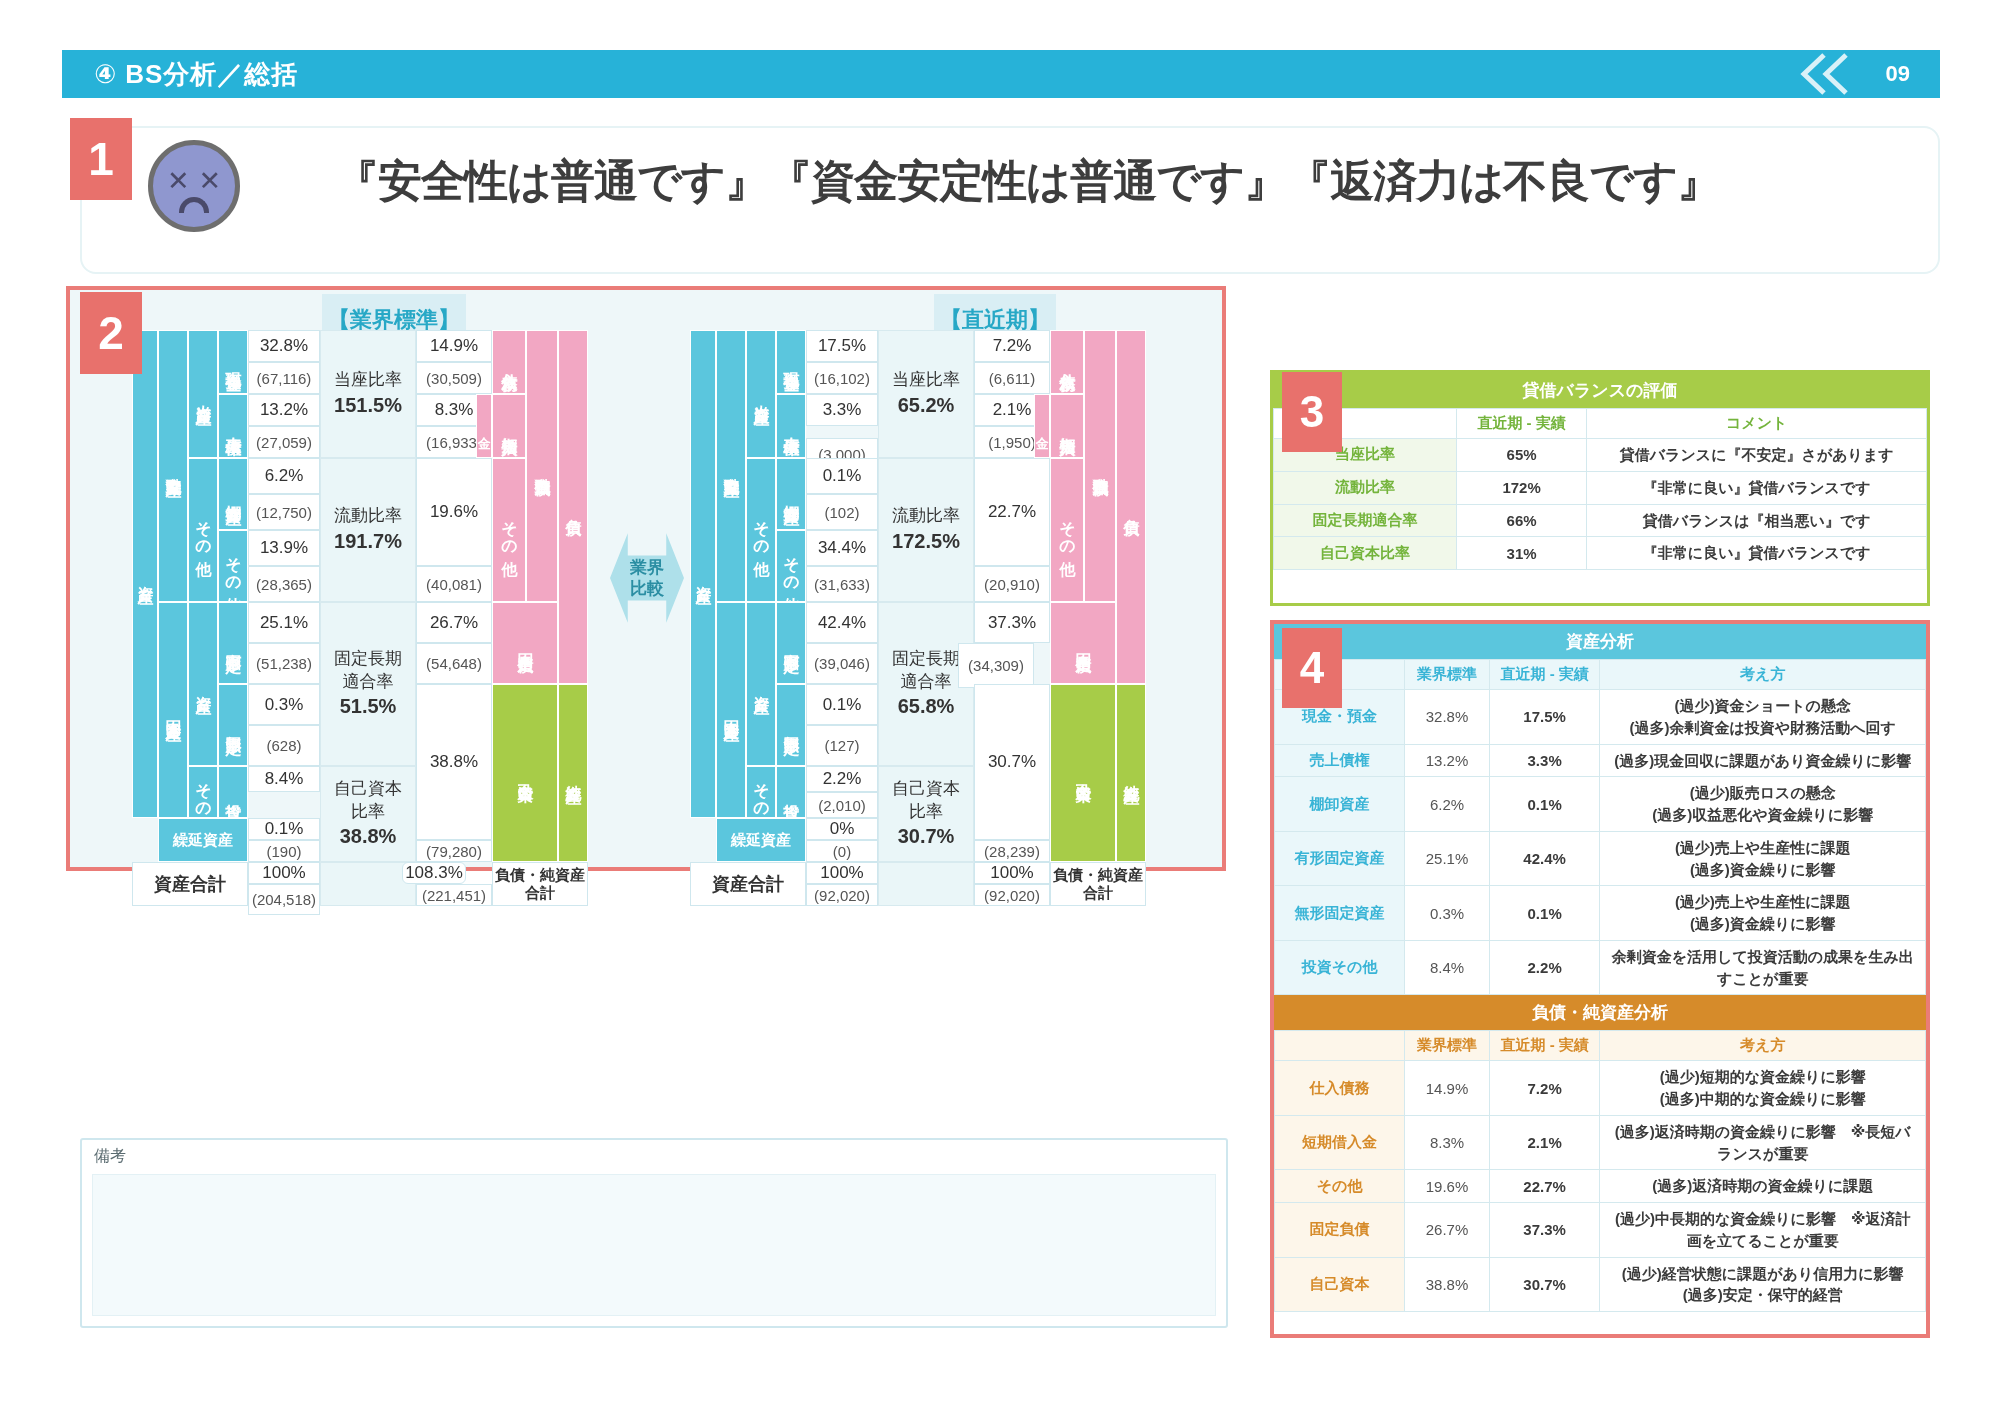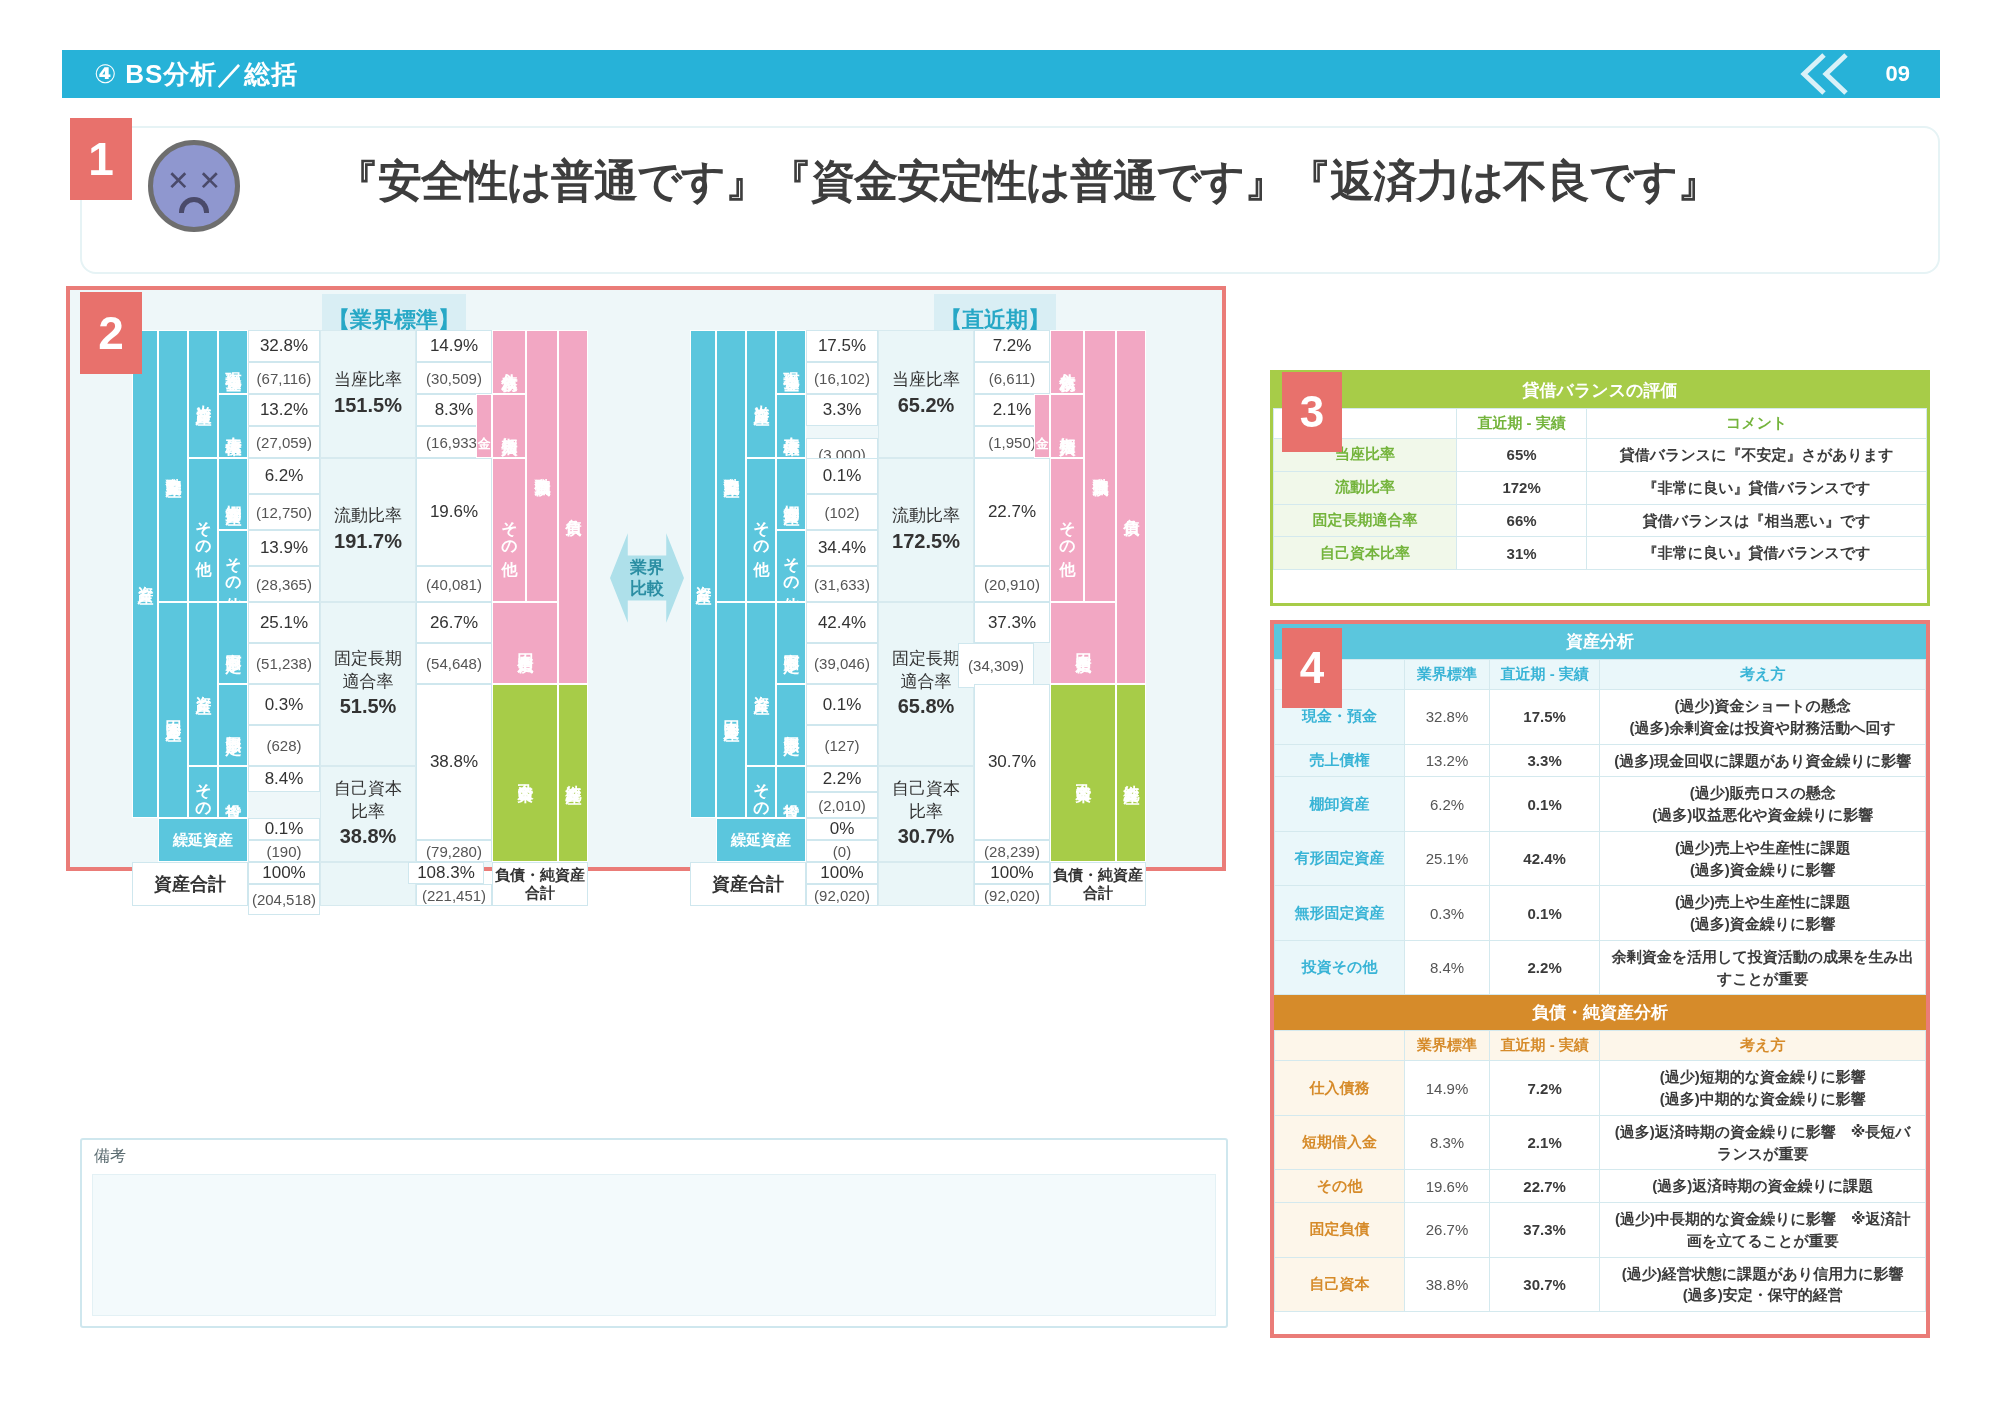--- a/index.html
+++ b/index.html
@@ -217,21 +217,21 @@
       <div class="cell liab vert" style="left:394px;top:0;width:32px;height:272px;">流動負債</div>
       <div class="cell liab vert" style="left:360px;top:272px;width:66px;height:82px;">固定負債</div>
       <div class="cell liab vert" style="left:426px;top:0;width:30px;height:354px;">負債</div>
       <div class="cell eq vert" style="left:360px;top:354px;width:66px;height:178px;">自己資本</div>
       <div class="cell eq vert" style="left:426px;top:354px;width:30px;height:178px;">純資産</div>
 
       <div class="cell total" style="left:0;top:532px;width:116px;height:44px;">資産合計</div>
       <div class="cell pct" style="left:116px;top:532px;width:72px;height:22px;">100%</div>
       <div class="cell amt" style="left:116px;top:554px;width:72px;height:31px;">(204,518)</div>
       <div class="cell ratio" style="left:188px;top:532px;width:96px;height:44px;"></div>
-      <div class="cell pct" style="left:276px;top:532px;width:76px;height:22px;">108.3%</div>
+      <div class="cell pct" style="left:270px;top:532px;width:64px;height:22px;border-radius:6px;">108.3%</div>
       <div class="cell amt" style="left:284px;top:554px;width:76px;height:22px;">(221,451)</div>
       <div class="cell total" style="left:360px;top:532px;width:96px;height:44px;font-size:15px;flex-direction:column;line-height:1.2;">
         <span>負債・純資産</span>
         <span>合計</span>
       </div>
     </div>
 
     <div class="bs right">
       <div class="cell asset vert" style="left:0;top:0;width:26px;height:488px;">資産</div>
       <div class="cell asset vert" style="left:26px;top:0;width:30px;height:272px;">流動資産</div>

